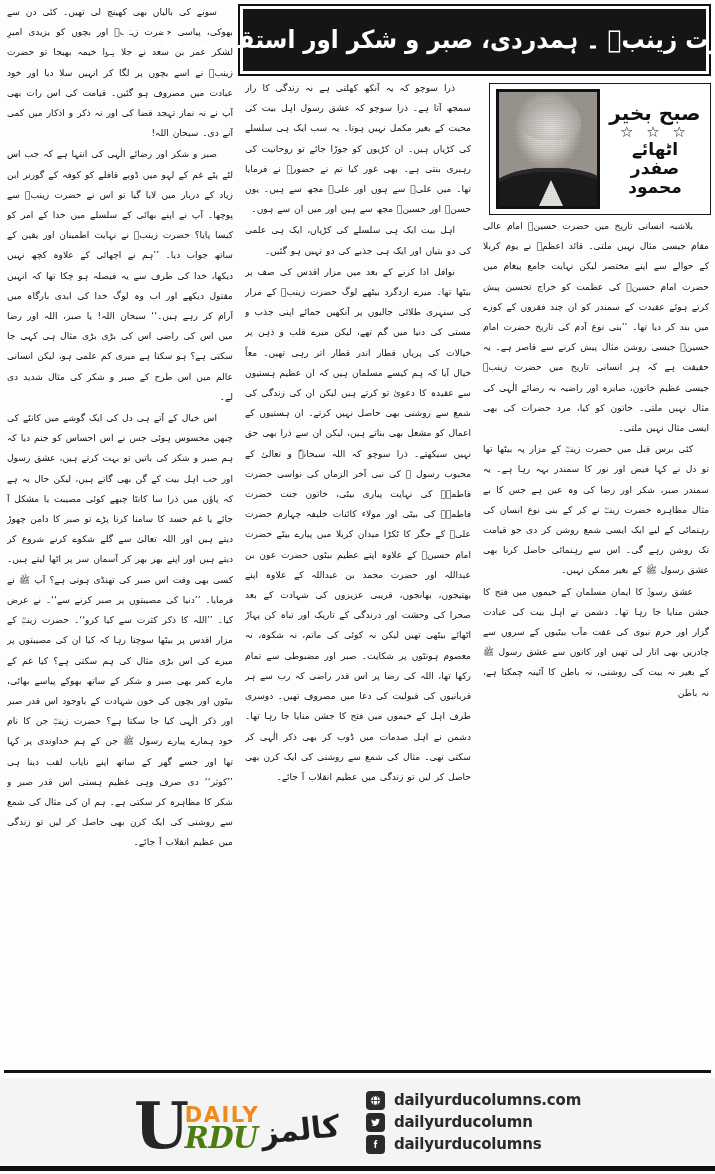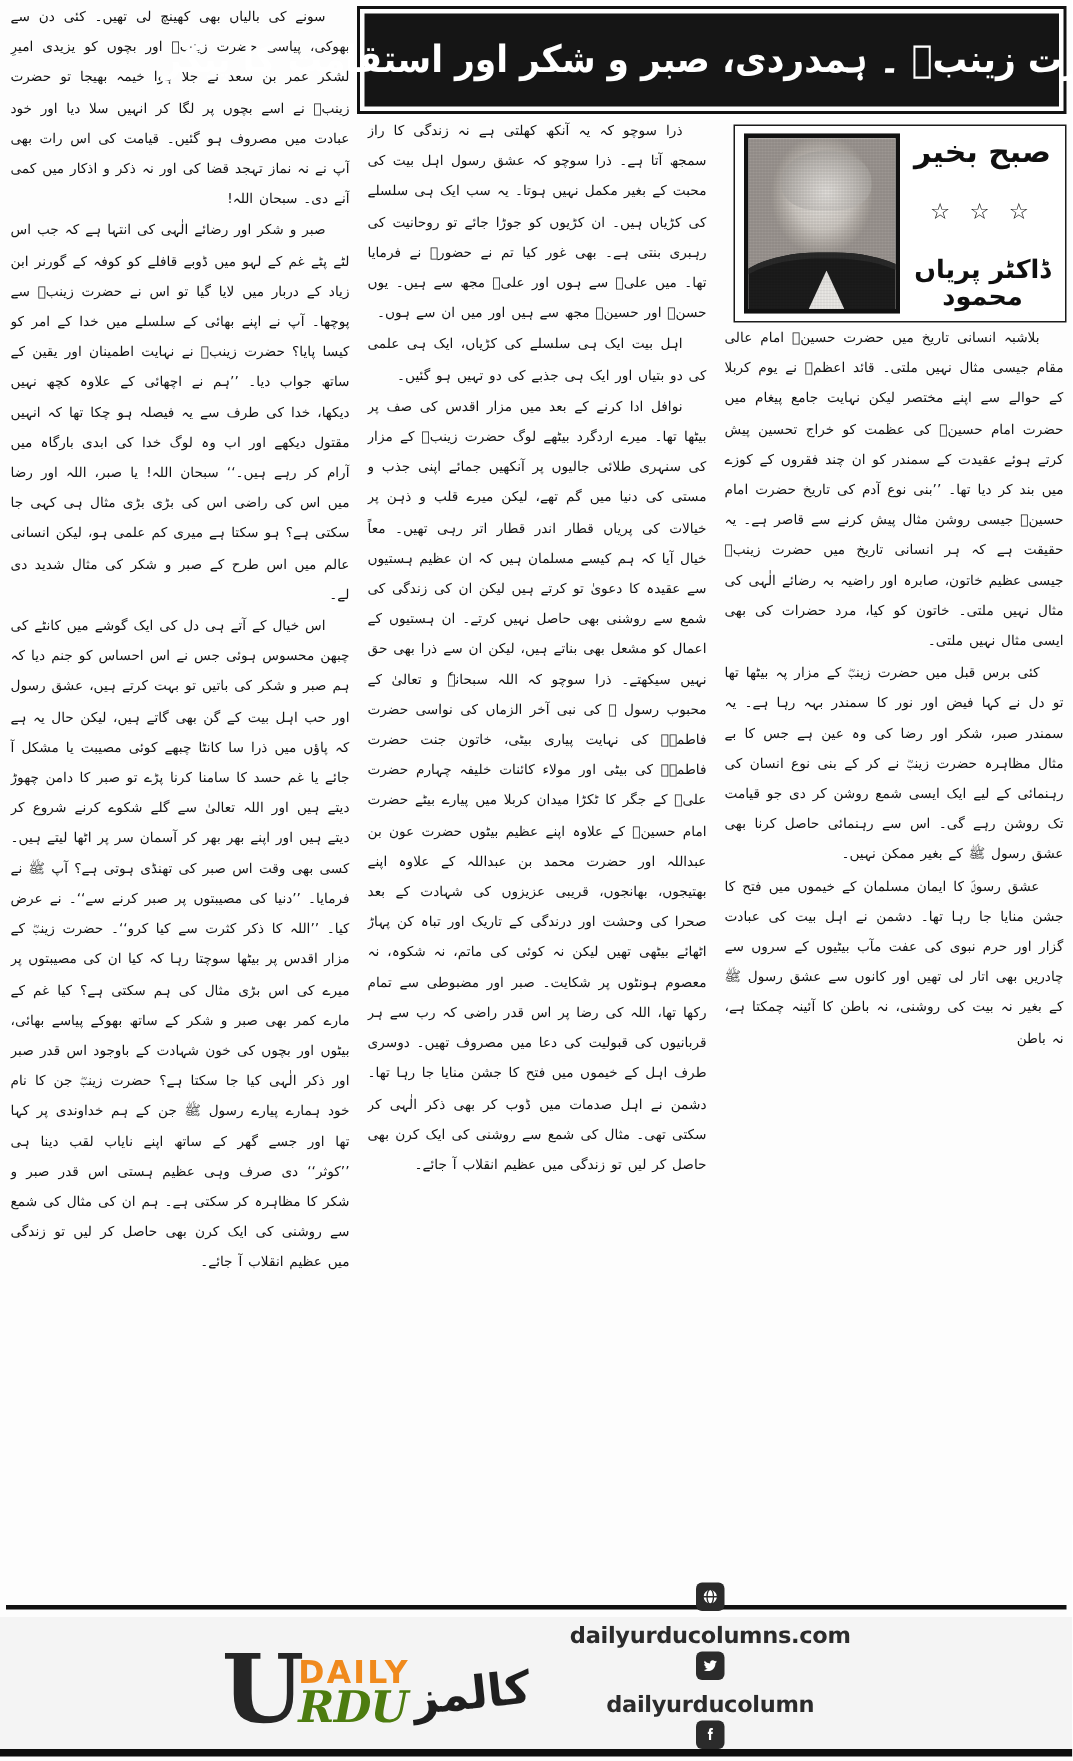--- a/index.html
+++ b/index.html
@@ -121,21 +121,21 @@
     background-image:
       repeating-linear-gradient(0deg, rgba(0,0,0,0.16) 0 1px, transparent 1px 2px),
       repeating-linear-gradient(90deg, rgba(0,0,0,0.10) 0 1px, transparent 1px 2px);
   }
 
   #byline-meta {
     flex: 1 1 auto;
     display: flex;
     flex-direction: column;
     align-items: center;
-    justify-content: space-between;
+    justify-content: center;
     height: 118px;
     direction: rtl;
   }
   .byline-line {
     font-family: "DejaVu Sans", sans-serif;
     color: #101010;
     text-align: center;
     line-height: 1.1;
   }
   #column-title { font-size: 20px; font-weight: bold; }
@@ -269,21 +269,21 @@
   }
 
   
   #footer-social {
     display: flex;
     flex-direction: column;
     gap: 3px;
   }
   .social-row {
     display: flex;
-    flex-direction: column;
+    flex-direction: row;
     align-items: center;
     gap: 9px;
   }
   .social-icon {
     width: 19px;
     height: 19px;
     border-radius: 4px;
     background: #2b2b2b;
     display: flex;
     align-items: center;
@@ -338,21 +338,21 @@
 
     <div id="author-photo-frame">
       <div id="author-photo"></div>
       <div id="author-photo-collar"></div>
       <div id="author-photo-grain"></div>
     </div>
 
     <div id="byline-meta">
       <div class="byline-line" id="column-title">صبح بخیر</div>
       <div class="byline-line" id="byline-stars">☆ ☆ ☆</div>
-      <div class="byline-line" id="author-name">ڈاکٹر پریاں محمود</div>
+      <div class="byline-line" id="author-name">اٹھائے صفدر محمود</div>
     </div>
   </div>
 
   <div id="bottom-rule-thick"></div>
 
   <div id="footer">
 
     <div id="footer-logo">
       <span id="logo-u">U</span>
       <span id="logo-stack">

